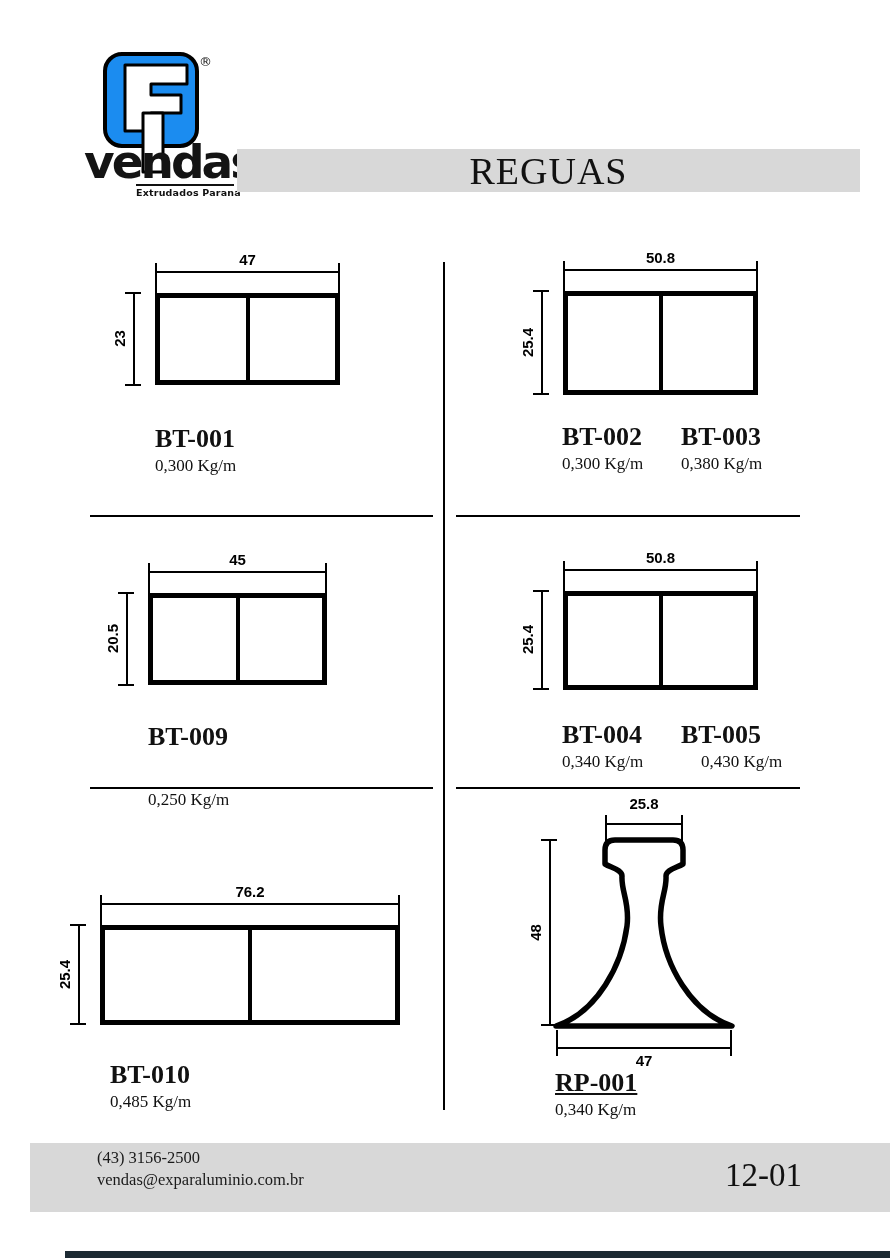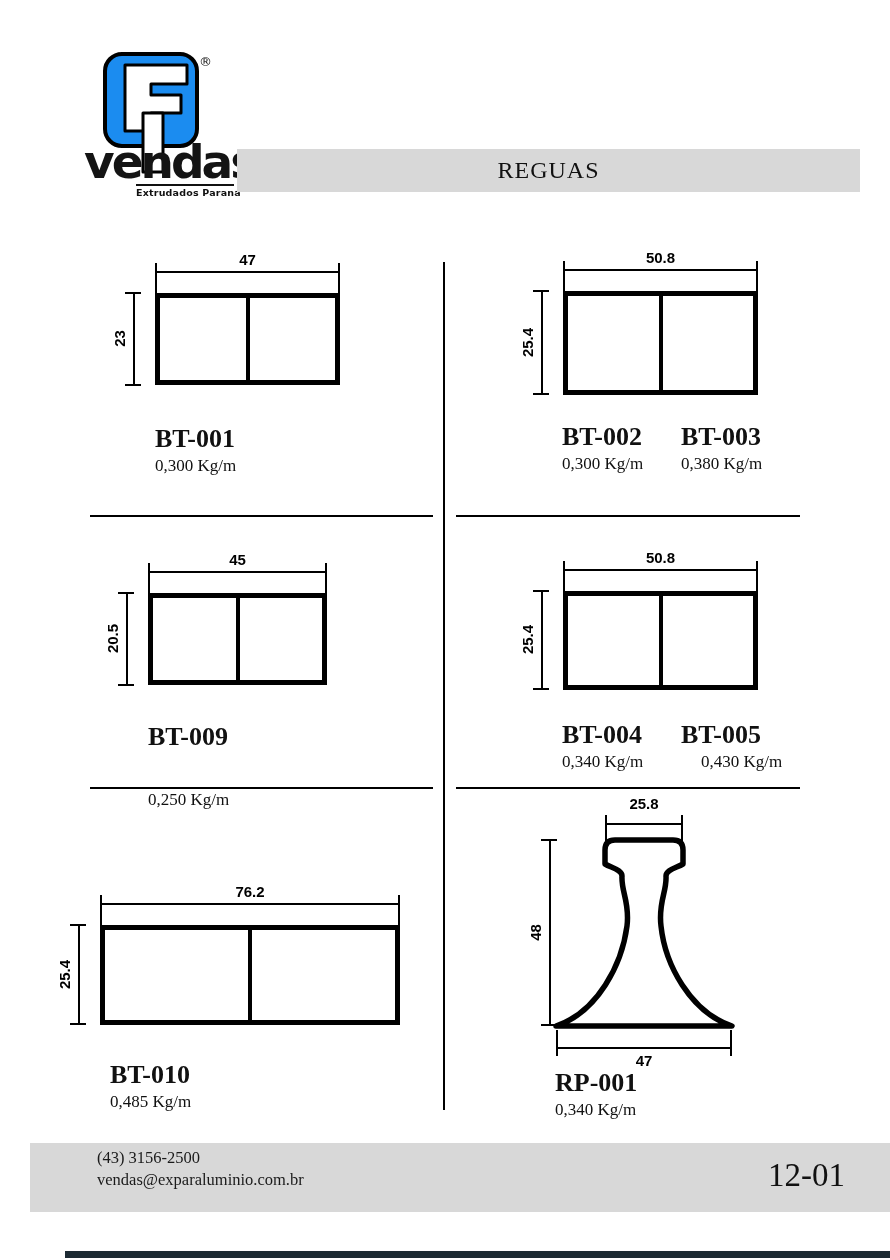--- a/index.html
+++ b/index.html
@@ -4,21 +4,21 @@
 <style>
   html,body{margin:0;padding:0;}
   body{width:890px;height:1260px;position:relative;background:#ffffff;
        font-family:"Liberation Serif",serif;color:#111;overflow:hidden;}
 
   .abs{position:absolute;}
 
   
   .title-bar{position:absolute;left:237px;top:149px;width:623px;height:43px;
              background:#d8d8d8;display:flex;align-items:center;justify-content:center;}
-  .title-text{font-size:24px;letter-spacing:1px;color:#111;}
+  .title-text{font-size:38px;letter-spacing:1px;color:#111;}
 
   
   .wordmark{position:absolute;left:84px;top:138px;
             font-family:"DejaVu Sans",sans-serif;font-weight:bold;
             font-size:47px;letter-spacing:-3px;color:#141414;line-height:1;}
   .wordmark sup{font-size:12px;letter-spacing:0;vertical-align:18px;}
   .tagline{position:absolute;left:136px;top:184px;width:98px;
            border-top:2.5px solid #111;padding-top:1px;
            font-family:"DejaVu Sans",sans-serif;font-weight:bold;font-size:9.5px;
            text-align:center;white-space:nowrap;letter-spacing:0.2px;}
@@ -32,21 +32,21 @@
   .dim-label{position:absolute;font-family:"Liberation Sans",sans-serif;font-weight:bold;
              font-size:15px;text-align:center;color:#000;line-height:1;}
   .dim-label.rot{width:40px;transform:rotate(-90deg);transform-origin:center;}
 
   .code-label{position:absolute;font-size:26px;font-weight:600;line-height:1;color:#111;}
   .weight-label{position:absolute;font-size:17px;line-height:1;color:#111;}
 
   
   .footer-bar{position:absolute;left:30px;top:1143px;width:860px;height:69px;background:#d8d8d8;}
   .footer-contact{position:absolute;left:97px;top:1147px;font-size:16.5px;line-height:1.32;color:#1a1a1a;}
-  .page-number{position:absolute;left:725px;top:1157px;width:120px;text-align:right;
+  .page-number{position:absolute;left:725px;top:1157px;width:120px;text-align:left;
                font-size:33px;color:#111;}
   .bottom-strip{position:absolute;left:65px;top:1251px;width:825px;height:7px;background:#1d2b33;}
 </style>
 </head>
 <body>
 
 <svg class="abs" style="left:101px;top:50px;" width="102" height="128" viewBox="0 0 102 128">
   <rect x="4" y="4" width="92" height="92" rx="17" fill="#1b8cf0" stroke="#000" stroke-width="4"></rect>
   <path d="M24 15 H86 V34 H50 V45 H80 V63 H50 V81 H24 Z" fill="#fff" stroke="#000" stroke-width="3" stroke-linejoin="round"></path>
   <path d="M42 63 H62 V122 H42 Z" fill="#fff" stroke="#000" stroke-width="3" stroke-linejoin="round"></path>
@@ -172,21 +172,21 @@
              C 119 62 110 72 113 96
              C 117 134 142 182 184 196
              Z" fill="#fff" stroke="#000" stroke-width="5.5" stroke-linejoin="round"></path>
   </svg>
 
   <div class="vline" style="left:556px;top:1030px;height:26px;"></div>
   <div class="vline" style="left:730px;top:1030px;height:26px;"></div>
   <div class="hline" style="left:556px;top:1047px;width:176px;"></div>
   <div class="dim-label" style="left:556px;top:1053px;width:176px;">47</div>
 
-  <div class="code-label" style="left:555px;top:1070px;">RP-001</div>
+  <div class="code-label" style="left:555px;top:1070px;text-decoration:underline;">RP-001</div>
   <div class="weight-label" style="left:555px;top:1101px;">0,340 Kg/m</div>
 </div>
 
 <div class="footer-bar"></div>
 <div class="footer-contact">
   <div>(43) 3156-2500</div>
   <div>vendas@exparaluminio.com.br</div>
 </div>
 <div class="page-number">12-01</div>
 <div class="bottom-strip"></div>

